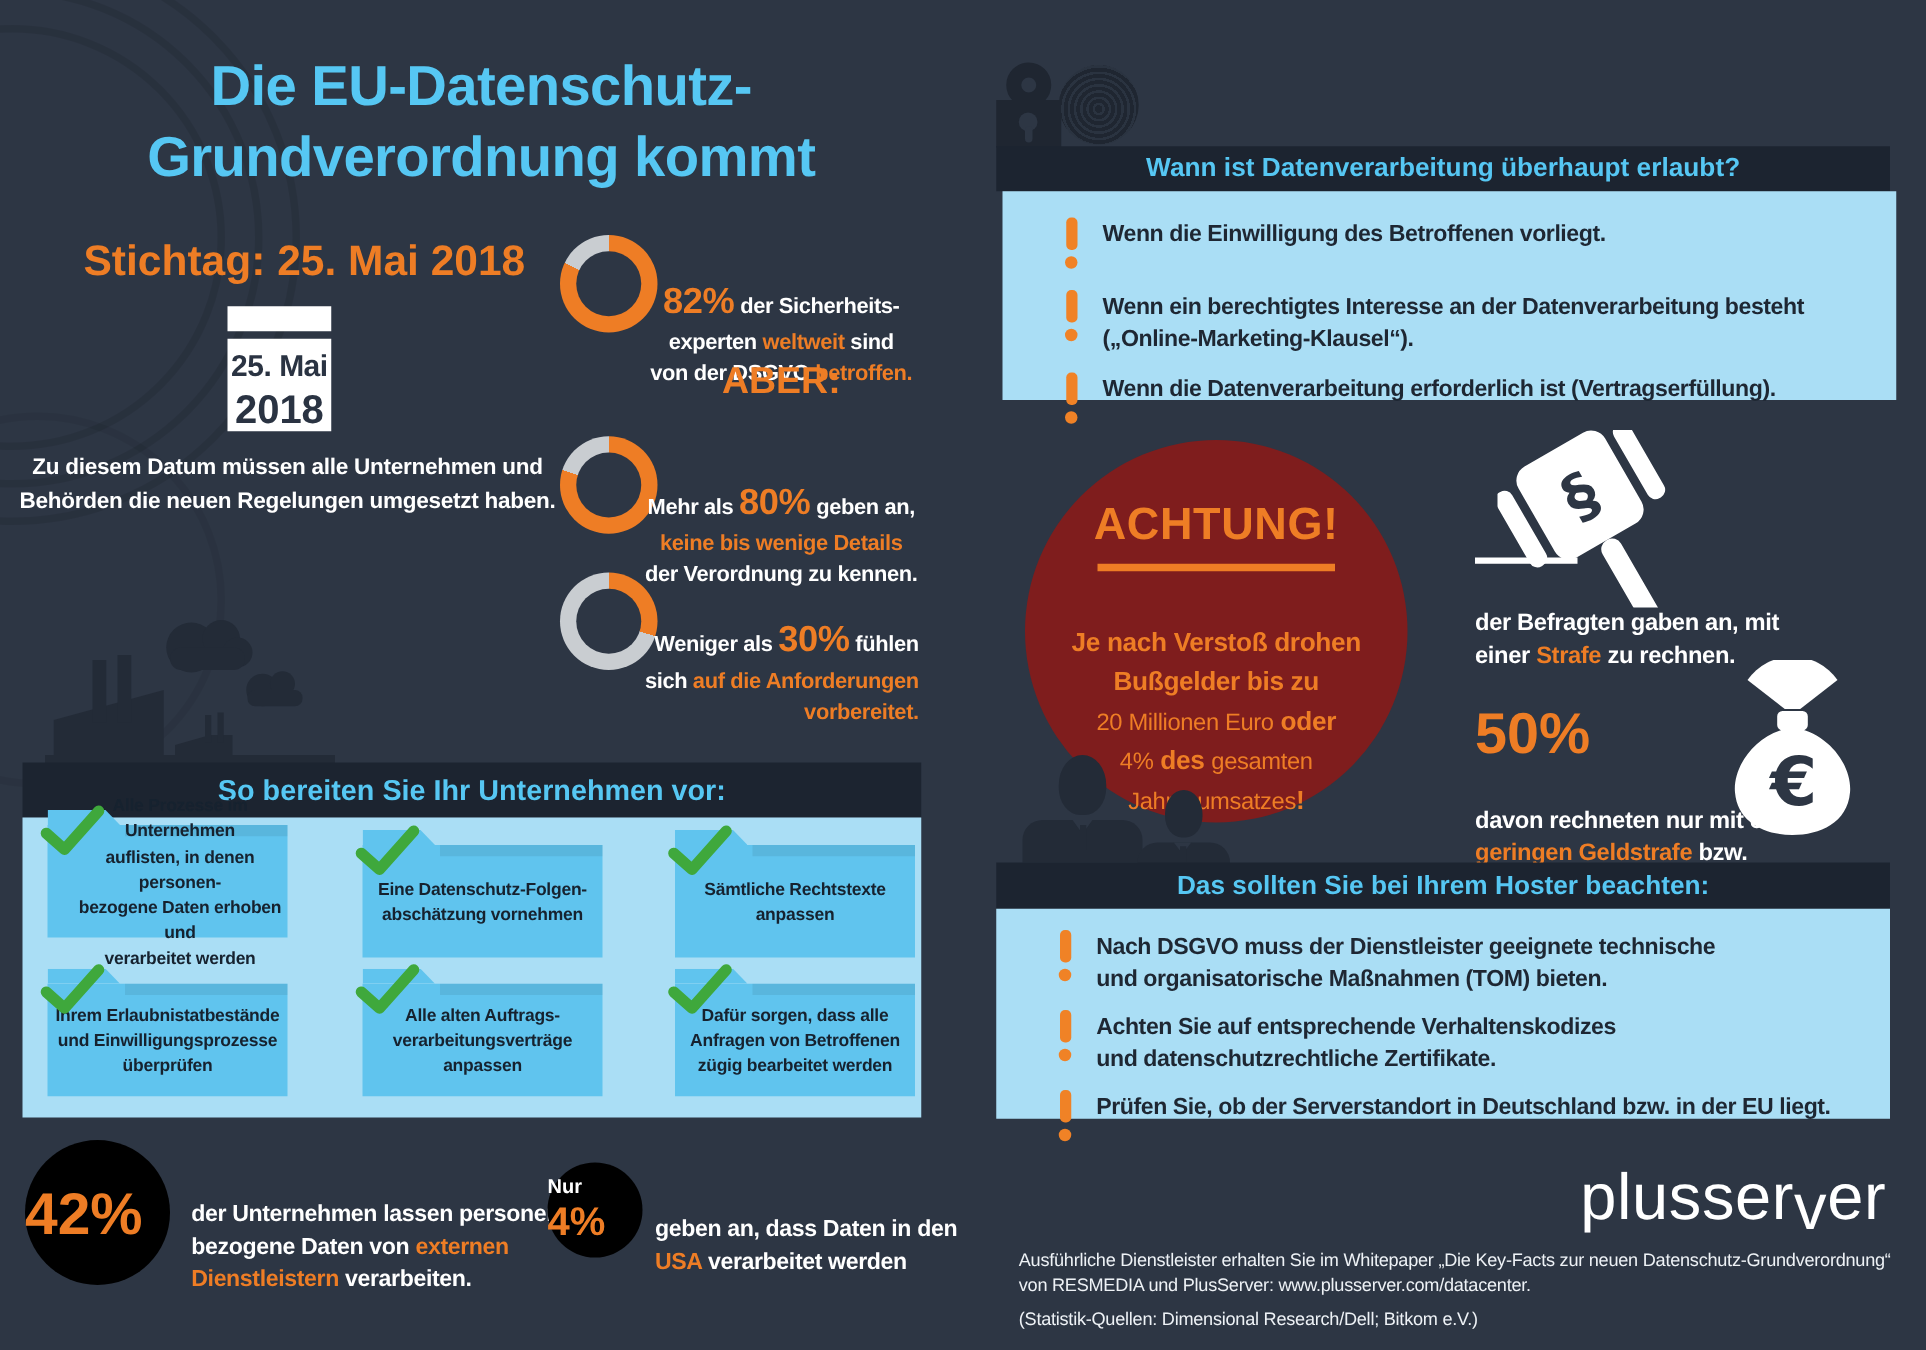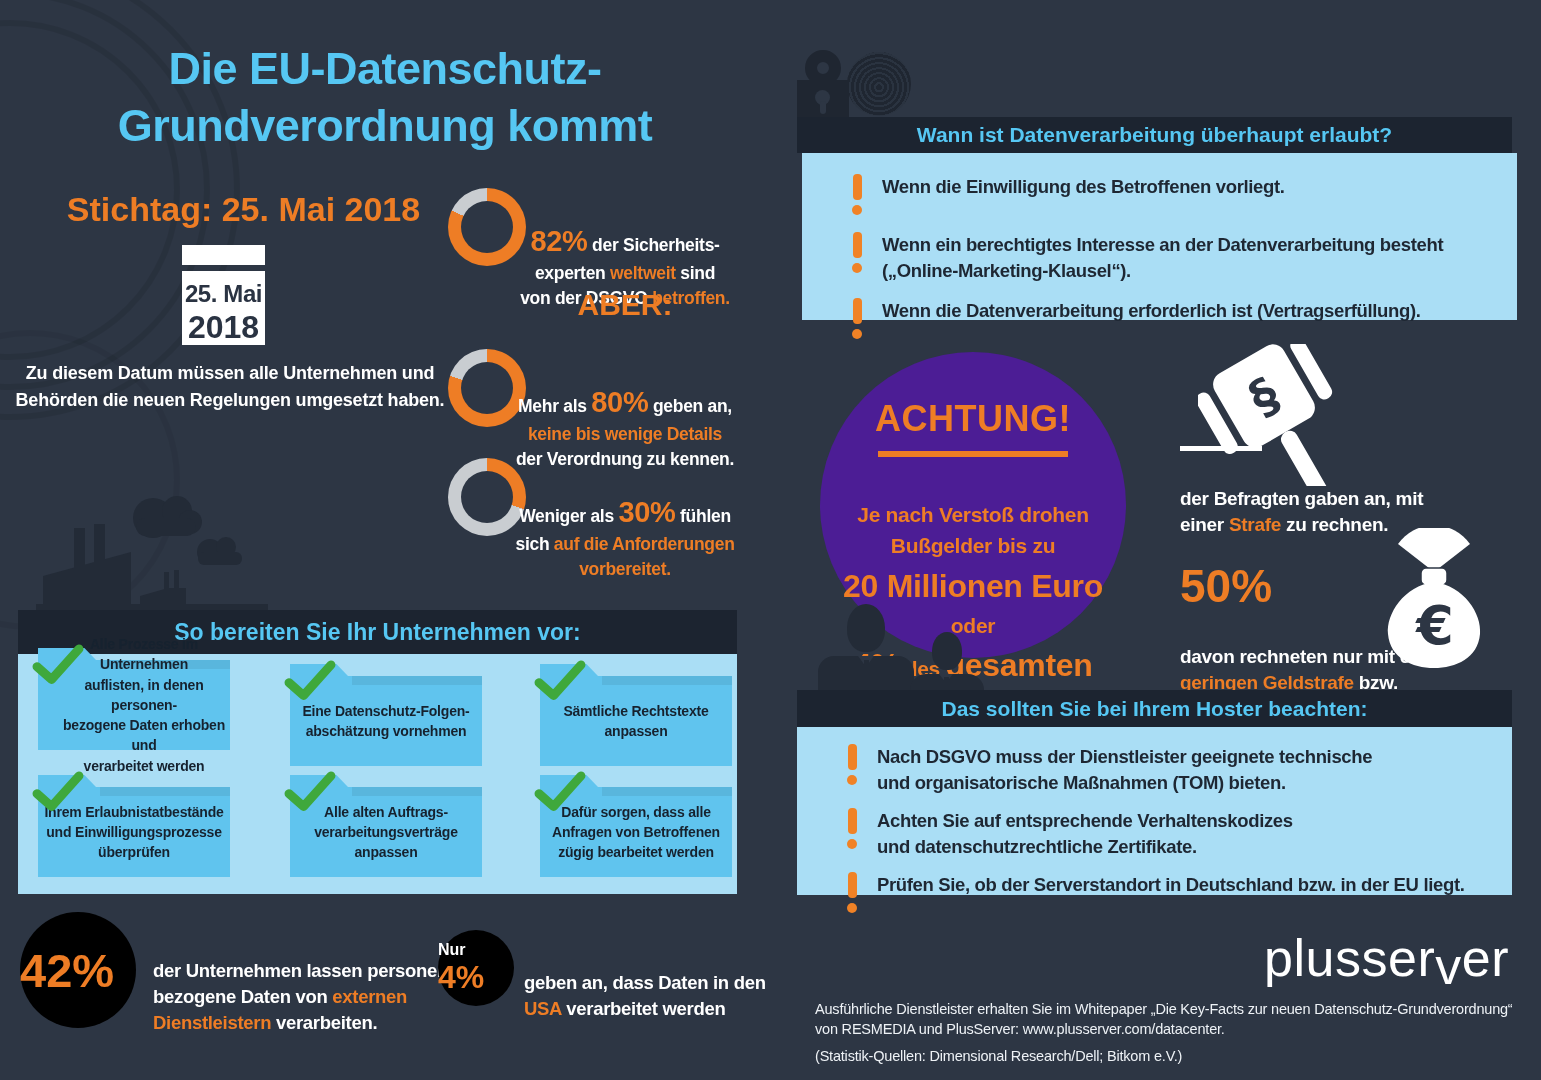--- a/index.html
+++ b/index.html
@@ -65,26 +65,26 @@
   .hoster-band { left:797px; top:690px; width:715px; height:37px; font-size:21px; line-height:37px; }
   .hoster-panel { left:797px; top:727px; width:715px; height:168px; padding-top:16px; }
   .bullet-item { display:flex; align-items:flex-start; margin-bottom:13px; }
   .bang { width:36px; flex:0 0 36px; padding-top:1px; }
   .bang .bar { display:block; width:9px; height:26px; background:#f08226; border-radius:4px; margin-left:7px; }
   .bang .dot { display:block; width:10px; height:10px; background:#f08226; border-radius:50%; margin:5px 0 0 6px; }
   .itxt { font-size:18.5px; font-weight:700; color:#1e2733; line-height:1.38;
           white-space:pre-line; letter-spacing:-0.35px; padding-top:1px; }
 
   .achtung { left:820px; top:352px; width:306px; height:306px; border-radius:50%;
-             background:#4c1d95; text-align:center; padding-top:46px; }
+             background:#7f1d1d; text-align:center; padding-top:46px; }
   .achtung-h { color:#ee7d25; font-size:36px; font-weight:700; letter-spacing:0.5px; }
   .achtung-rule { width:190px; height:6px; background:#ee7d25; margin:11px auto 10px auto; }
   .achtung-t { color:#ee7d25; font-size:21px; font-weight:600; line-height:1.5;
                white-space:pre-line; letter-spacing:-0.3px; }
-  .achtung-t .xb { font-size:32px; font-weight:700; }
+  .achtung-t .xb { font-size:19px; font-weight:400; }
 
   .pstat { position:absolute; left:1180px; width:290px; }
   .pstat .pct { color:#ee7d25; font-size:46px; font-weight:700; line-height:1; }
   .pstat .uline { width:82px; height:5px; background:#ffffff; margin-top:4px; }
   .pstat .ptext { margin-top:9px; color:#ffffff; font-size:19px; font-weight:700; line-height:1.38;
                   white-space:pre-line; letter-spacing:-0.3px; }
 
   
   .lock-rect { left:797px; top:80px; width:52px; height:38px; background:#1f2631; }
   .lock-shackle { left:805px; top:50px; width:36px; height:36px; border:12px solid #1f2631; border-radius:50%; }
@@ -144,21 +144,21 @@
   <div class="abs aber">ABER:</div>
 
   <div class="donut" style="left: 448px; top: 349px; background: conic-gradient(rgb(238, 125, 37) 0deg, rgb(238, 125, 37) 80%, rgb(201, 205, 209) 80%, rgb(201, 205, 209) 100%);"></div>
   <div class="stat-text" style="top:357px;">
     <span>Mehr als </span><span class="big">80%</span><span> geben an,
 </span><span class="orange">keine bis wenige Details</span><span>
 der Verordnung zu kennen.</span>
   </div>
 
   <div class="donut" style="left: 448px; top: 458px; background: conic-gradient(rgb(238, 125, 37) 0deg, rgb(238, 125, 37) 30%, rgb(201, 205, 209) 30%, rgb(201, 205, 209) 100%);"></div>
-  <div class="stat-text" style="top:467px;">
+  <div class="stat-text" style="top:467px;text-align:right;">
     <span>Weniger als </span><span class="big">30%</span><span> fühlen
 sich </span><span class="orange">auf die Anforderungen
 vorbereitet.</span>
   </div>
 
   <svg class="abs" style="left:18px; top:492px;" width="250" height="120" viewBox="0 0 250 120">
     <g fill="#232b37">
       <polygon points="25,84 113,60 113,120 25,120"></polygon>
       <rect x="56" y="36" width="11" height="50"></rect>
       <rect x="76" y="32" width="11" height="54"></rect>

